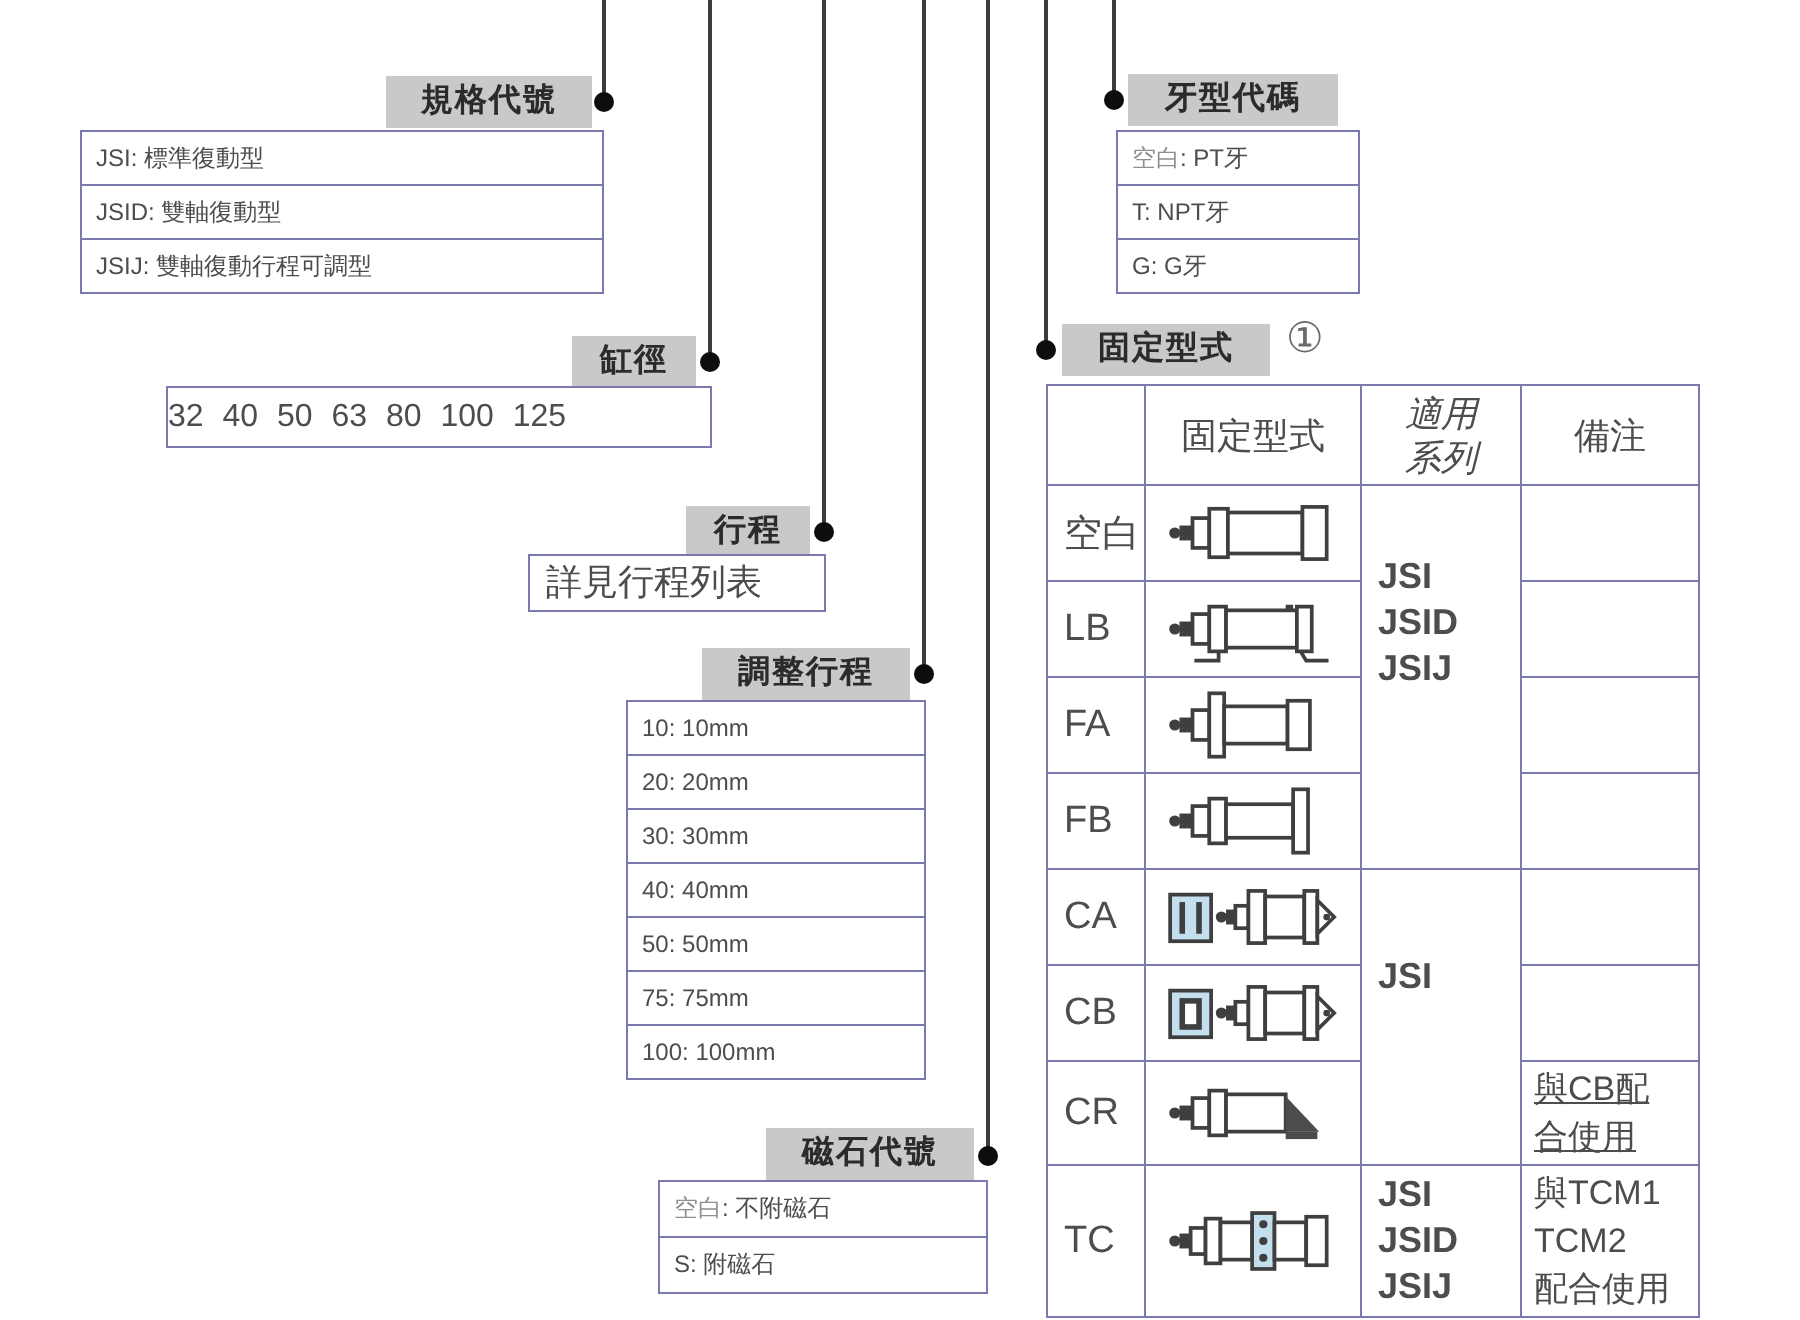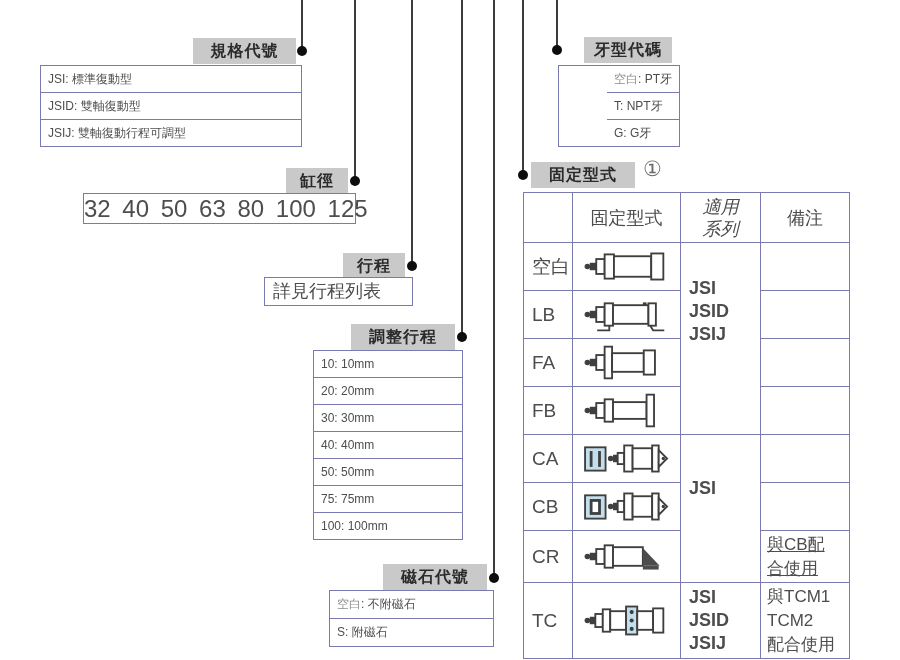--- a/index.html
+++ b/index.html
@@ -16,21 +16,21 @@
             background:var(--label-bg,#c9c9c9); color:var(--label-text,#2b2b2b);
             font-weight:bold; font-size:16px; letter-spacing:1px; white-space:nowrap; overflow:hidden; }
 
   
   .cbox { position:absolute; border:1px solid var(--box-border,#7a7ab0); background:#fff; }
   .cbox .row { border-top:1px solid var(--box-border,#7a7ab0); font-size:12px; line-height:26px;
                padding-left:7px; white-space:nowrap; color:var(--text,#4d4d4d); overflow:hidden; }
   .cbox .row:first-child { border-top:none; }
   .muted { color:var(--muted,#8f8f8f); }
 
-  .bore-box  { font-size:24px; text-align:left; line-height:29px; word-spacing:5px; white-space:nowrap; }
+  .bore-box  { font-size:16px; text-align:left; line-height:29px; word-spacing:5px; white-space:nowrap; }
   .stroke-box{ font-size:18px; line-height:27px; padding-left:8px; white-space:nowrap; }
 
   .footnote { position:absolute; font-size:21px; color:#6a6a6a; }
 
   
   .mount-table { position:absolute; left:523px; top:192px;
                  display:grid; grid-template-columns:49px 108px 80px 88px;
                  grid-template-rows:50px 48px 48px 48px 48px 48px 48px 52px 75px;
                  border:1px solid var(--box-border,#7a7ab0); background:#fff; }
   .cell { border-right:1px solid var(--box-border,#7a7ab0);
@@ -65,21 +65,21 @@
   <span class="dot" style="left:489px; top:573px;"></span>
   <span class="dot" style="left:518px; top:170px;"></span>
   <span class="dot" style="left:552px; top:45px;"></span>
 
   <div class="clabel" style="left:193px; top:38px;  width:103px;">規格代號</div>
   <div class="clabel" style="left:286px; top:168px; width:62px;">缸徑</div>
   <div class="clabel" style="left:343px; top:253px; width:62px;">行程</div>
   <div class="clabel" style="left:351px; top:324px; width:104px;">調整行程</div>
   <div class="clabel" style="left:383px; top:564px; width:104px;">磁石代號</div>
   <div class="clabel" style="left:531px; top:162px; width:104px;">固定型式</div>
-  <div class="clabel" style="left:564px; top:37px;  width:88px;margin-left:20px;">牙型代碼</div>
+  <div class="clabel" style="left:564px; top:37px;  width:105px;">牙型代碼</div>
 
   <span class="footnote" style="left:643px; top:157px;">①</span>
 
   <div class="cbox" style="left:40px;  top:65px;  width:262px;">
       <div class="row">JSI: 標準復動型</div>
       <div class="row">JSID: 雙軸復動型</div>
       <div class="row">JSIJ: 雙軸復動行程可調型</div>
     </div>
   <div class="cbox bore-box" style="left:83px;  top:193px; width:273px; height:31px;">32 40 50 63 80 100 125</div>
   <div class="cbox stroke-box" style="left:264px; top:277px; width:149px; height:29px;">詳見行程列表</div>
@@ -89,21 +89,21 @@
       <div class="row">30: 30mm</div>
       <div class="row">40: 40mm</div>
       <div class="row">50: 50mm</div>
       <div class="row">75: 75mm</div>
       <div class="row">100: 100mm</div>
     </div>
   <div class="cbox" style="left:329px; top:590px; width:165px;">
       <div class="row" style="line-height: 27px;"><span class="muted">空白</span><span>: 不附磁石</span></div>
       <div class="row" style="line-height: 27px;"><span>S</span><span>: 附磁石</span></div>
     </div>
-  <div class="cbox" style="left:558px; top:65px;  width:122px;padding-left:48px;">
+  <div class="cbox" style="left:558px; top:65px;  width:122px;">
       <div class="row"><span class="muted">空白</span><span>: PT牙</span></div>
       <div class="row"><span>T</span><span>: NPT牙</span></div>
       <div class="row"><span>G</span><span>: G牙</span></div>
     </div>
 
   <div class="mount-table">
       <div class="cell hdr" style="grid-area: 1 / 1;"></div>
       <div class="cell hdr" style="grid-area: 1 / 2;">固定型式</div>
       <div class="cell hdr" style="grid-area: 1 / 3; font-style: italic;">適用
 系列</div>

